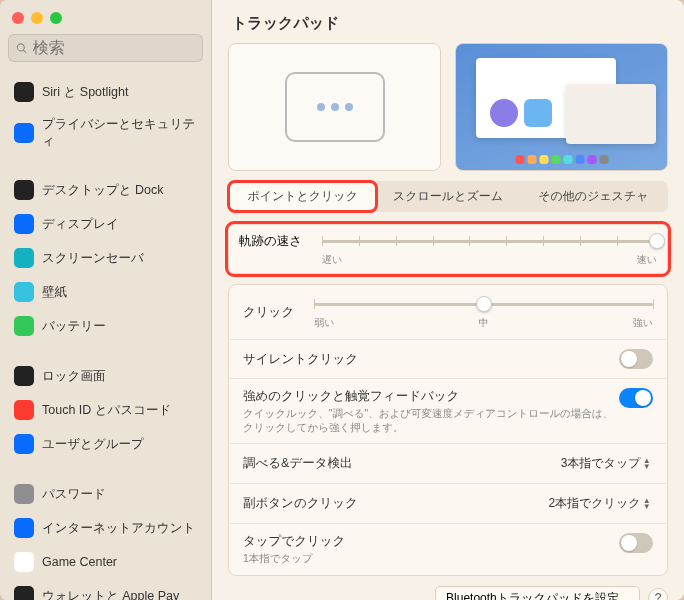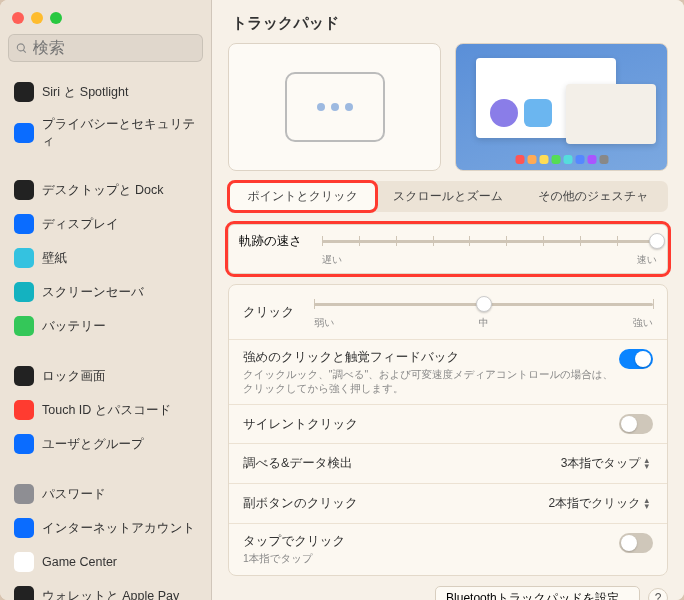--- a/index.html
+++ b/index.html
@@ -85,26 +85,26 @@
         <div class="side-gap"></div>
         <div class="side-item">
           <div class="icn" style="background: rgb(34, 34, 34);"></div>
           <span>デスクトップと Dock</span>
         </div>
         <div class="side-item">
           <div class="icn" style="background: rgb(10, 108, 255);"></div>
           <span>ディスプレイ</span>
         </div>
         <div class="side-item">
+          <div class="icn" style="background: rgb(20, 178, 192);"></div>
+          <span>スクリーンセーバ</span>
+        </div>
+        <div class="side-item">
           <div class="icn" style="background: rgb(52, 194, 224);"></div>
           <span>壁紙</span>
-        </div>
-        <div class="side-item">
-          <div class="icn" style="background: rgb(20, 178, 192);"></div>
-          <span>スクリーンセーバ</span>
         </div>
         <div class="side-item">
           <div class="icn" style="background: rgb(52, 199, 89);"></div>
           <span>バッテリー</span>
         </div>
         <div class="side-gap"></div>
         <div class="side-item">
           <div class="icn" style="background: rgb(34, 34, 34);"></div>
           <span>ロック画面</span>
         </div>
@@ -223,36 +223,36 @@
               <div class="knob" style="left:50%"></div>
             </div>
             <div class="slider-labels">
               <span>弱い</span>
               <span class="mid">中</span>
               <span>強い</span>
             </div>
           </div>
         </div>
 
+        <div class="row">
+          <div class="lbl">サイレントクリック</div>
+          <div class="ctrl">
+              <div class="toggle off">
+                <div class="tk"></div>
+              </div>
+            </div>
+        </div>
+
         <div class="row" style="align-items:flex-start;">
           <div style="flex:1;">
             <div class="lbl">強めのクリックと触覚フィードバック</div>
             <div class="sub">クイックルック、"調べる"、および可変速度メディアコントロールの場合は、クリックしてから強く押します。</div>
           </div>
           <div class="ctrl">
               <div class="toggle on">
-                <div class="tk"></div>
-              </div>
-            </div>
-        </div>
-
-        <div class="row">
-          <div class="lbl">サイレントクリック</div>
-          <div class="ctrl">
-              <div class="toggle off">
                 <div class="tk"></div>
               </div>
             </div>
         </div>
 
         <div class="row">
           <div class="lbl">調べる&amp;データ検出</div>
           <div class="ctrl popup">
             <span>3本指でタップ</span>
             <span class="chev">

